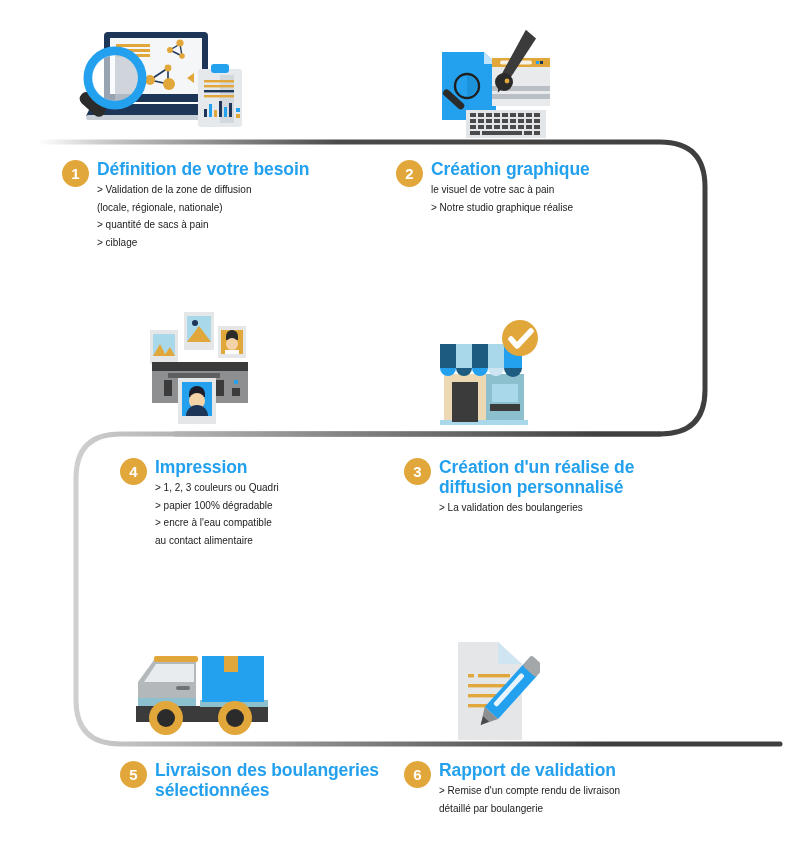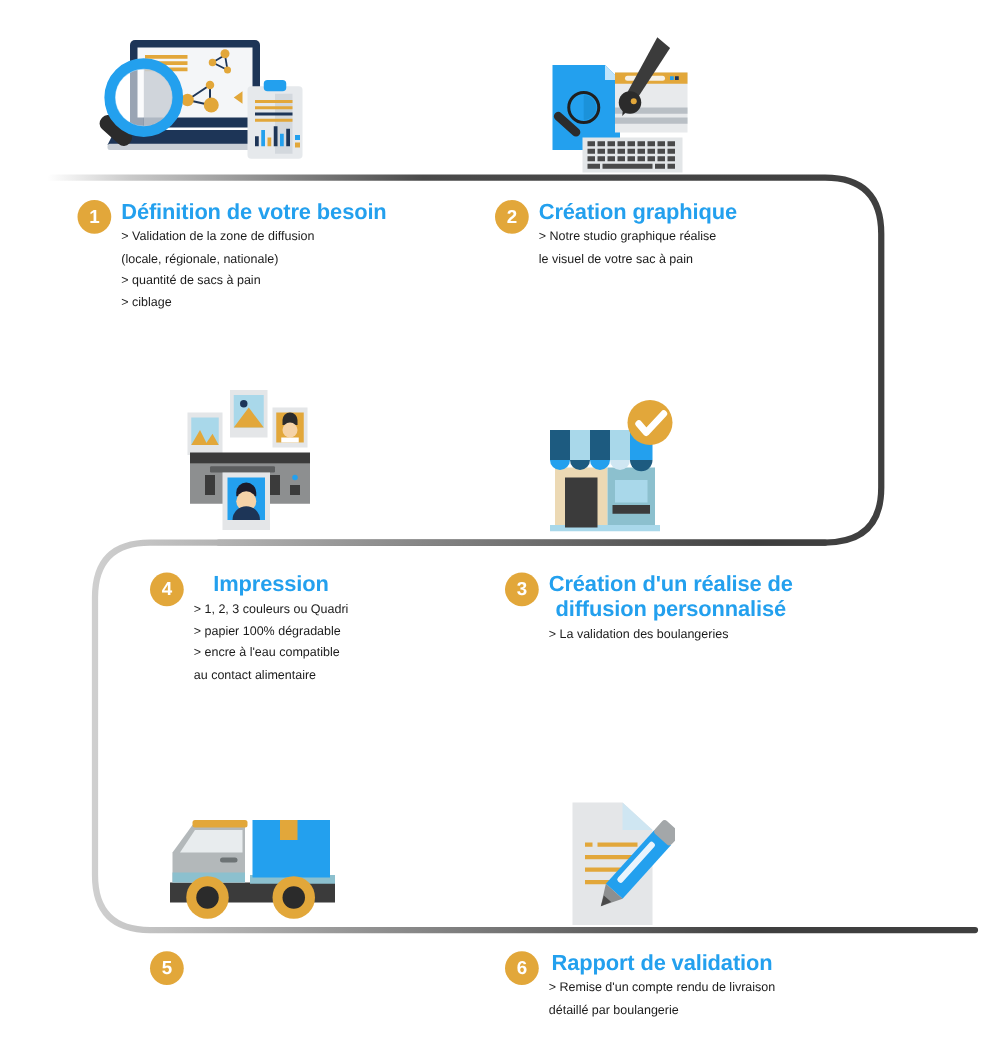--- a/index.html
+++ b/index.html
@@ -29,21 +29,20 @@
   }
   .step-body { margin-left: 8px; }
   .step-title {
     color: #23a0ee;
     font-size: 17.5px;
     font-weight: bold;
     line-height: 20px;
     letter-spacing: -0.1px;
     white-space: pre-line;
     font-family: "Liberation Sans", sans-serif;
-    text-align: center;
   }
   .step-lines {
     margin-top: 2px;
     color: #1b1b1b;
     font-size: 10px;
     line-height: 17.5px;
     font-family: "Liberation Sans", sans-serif;
   }
   .step-lines div { white-space: pre-line; }
 
@@ -319,22 +318,22 @@
       </div>
     </div>
   </div>
 
   <div class="step" style="left:396px; top:159px; width:300px;">
     <div class="step-head">
       <div class="badge">2</div>
       <div class="step-body">
         <div class="step-title">Création graphique</div>
         <div class="step-lines">
+          <div>le visuel de votre sac à pain</div>
           <div>&gt; Notre studio graphique réalise</div>
-          <div>le visuel de votre sac à pain</div>
         </div>
       </div>
     </div>
   </div>
 
   <div class="step" style="left:120px; top:457px; width:300px;">
     <div class="step-head">
       <div class="badge">4</div>
       <div class="step-body">
         <div class="step-title">Impression</div>
@@ -357,20 +356,24 @@
         <div class="step-lines">
           <div>&gt; La validation des boulangeries</div>
         </div>
       </div>
     </div>
   </div>
 
   <div class="step" style="left:120px; top:760px; width:290px;">
     <div class="step-head">
       <div class="badge">5</div>
+      <div class="step-body">
+        <div class="step-title">Livraison des boulangeries
+sélectionnées</div>
+      </div>
     </div>
   </div>
 
   <div class="step" style="left:404px; top:760px; width:390px;">
     <div class="step-head">
       <div class="badge">6</div>
       <div class="step-body">
         <div class="step-title">Rapport de validation</div>
         <div class="step-lines">
           <div>&gt; Remise d'un compte rendu de livraison</div>

